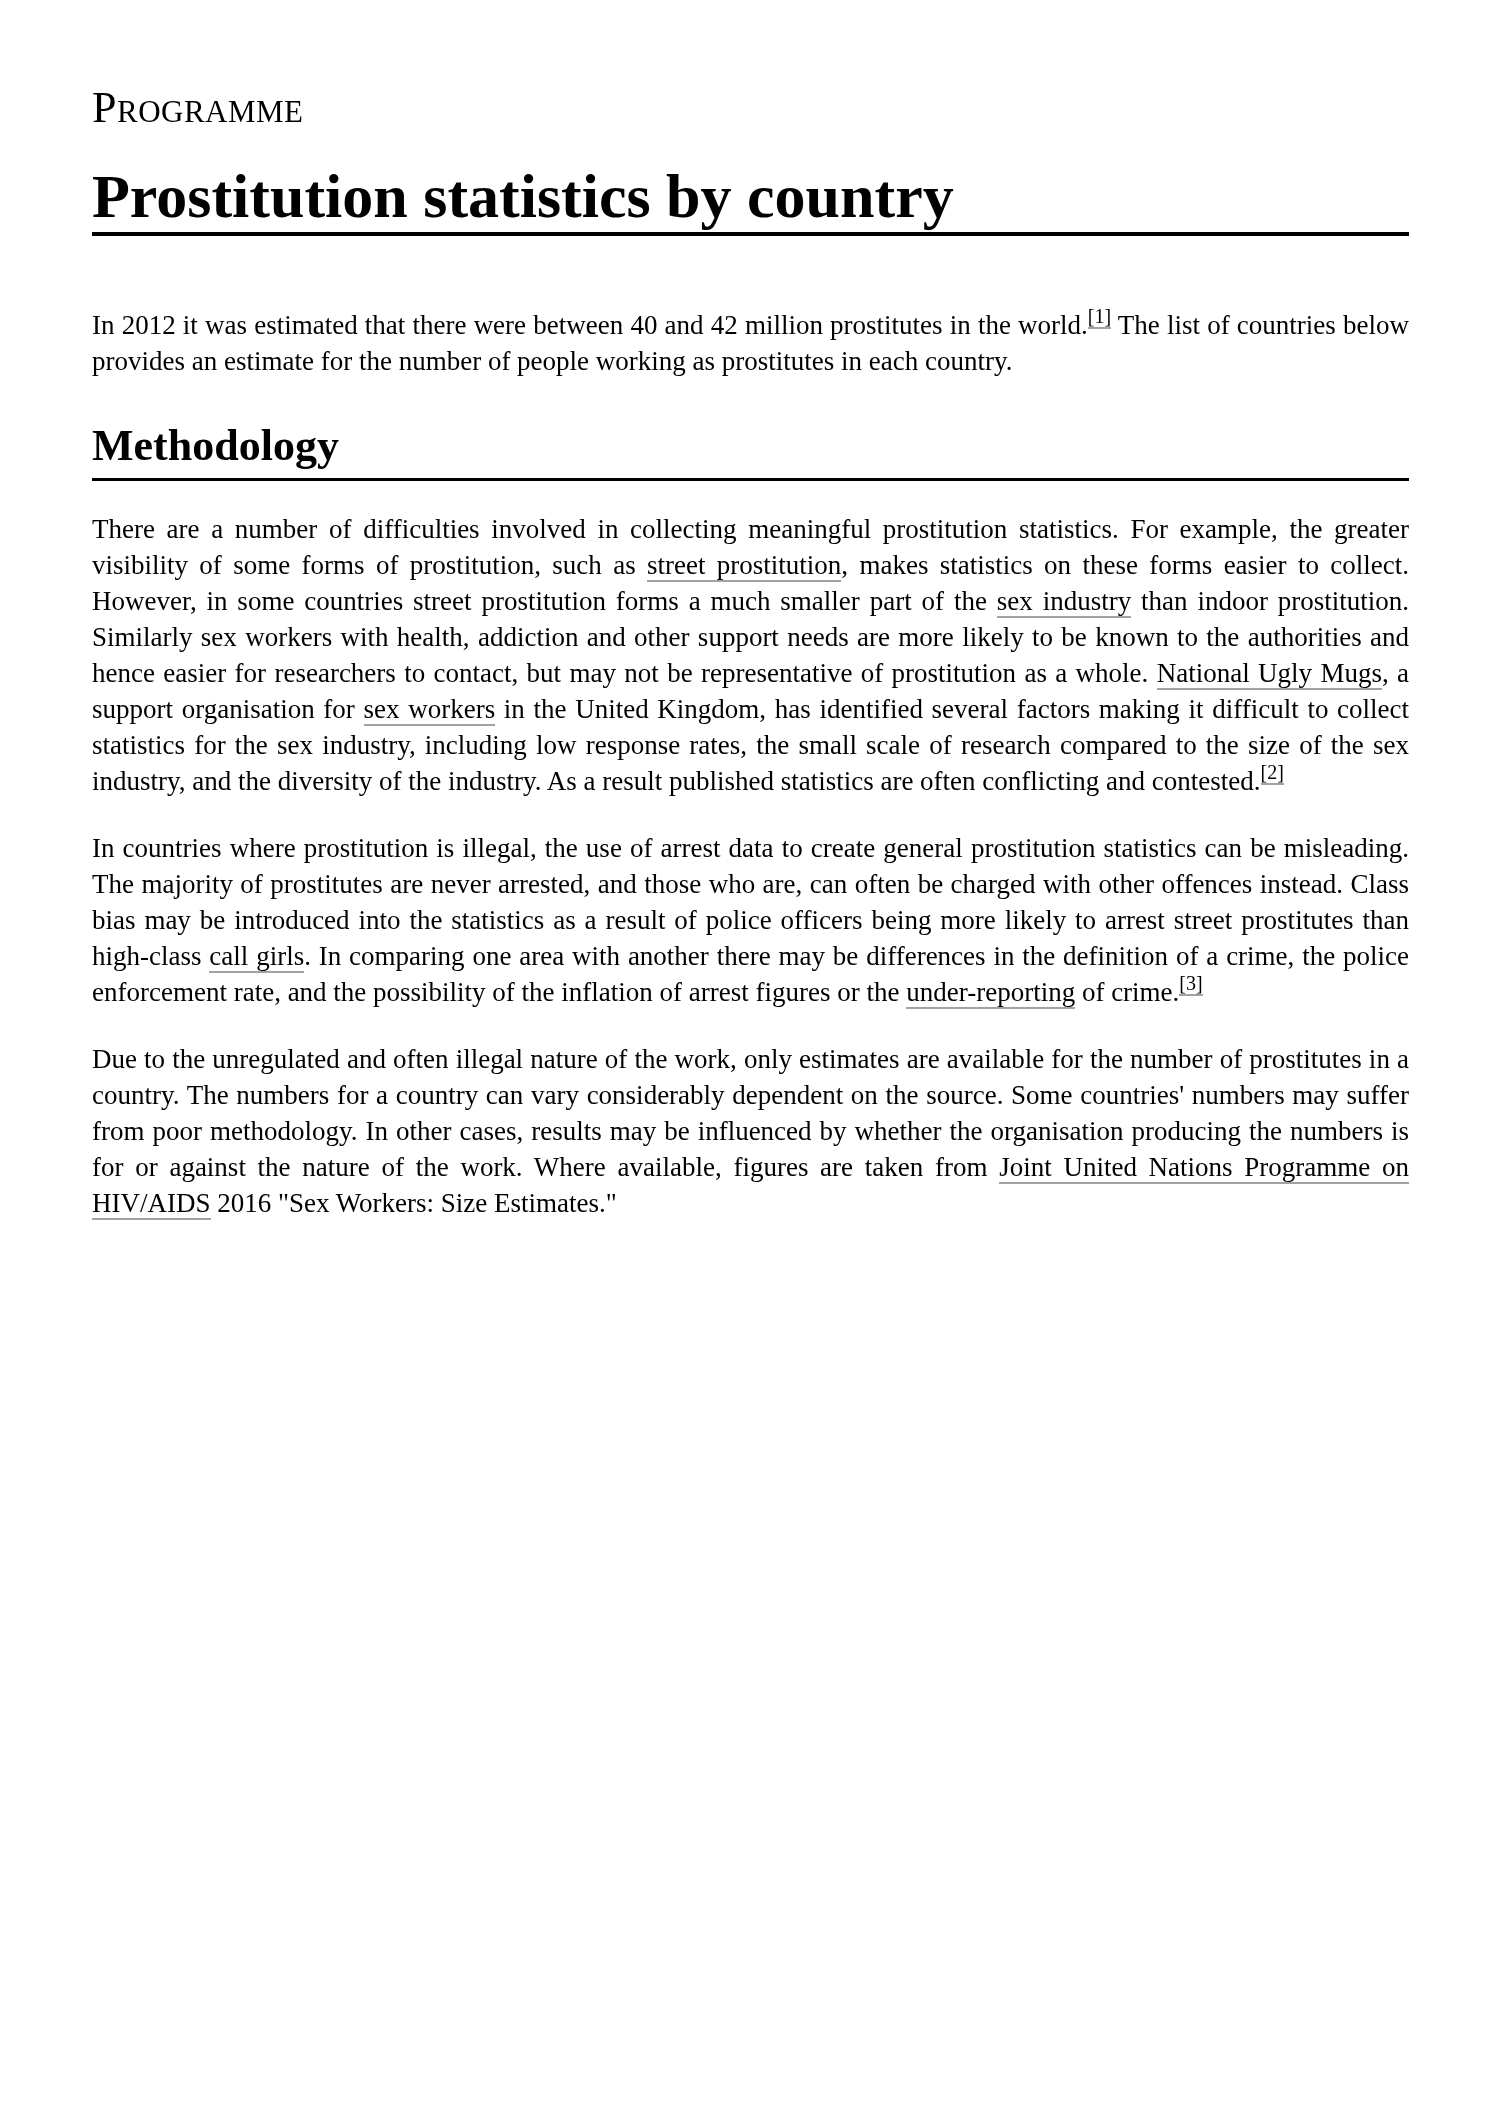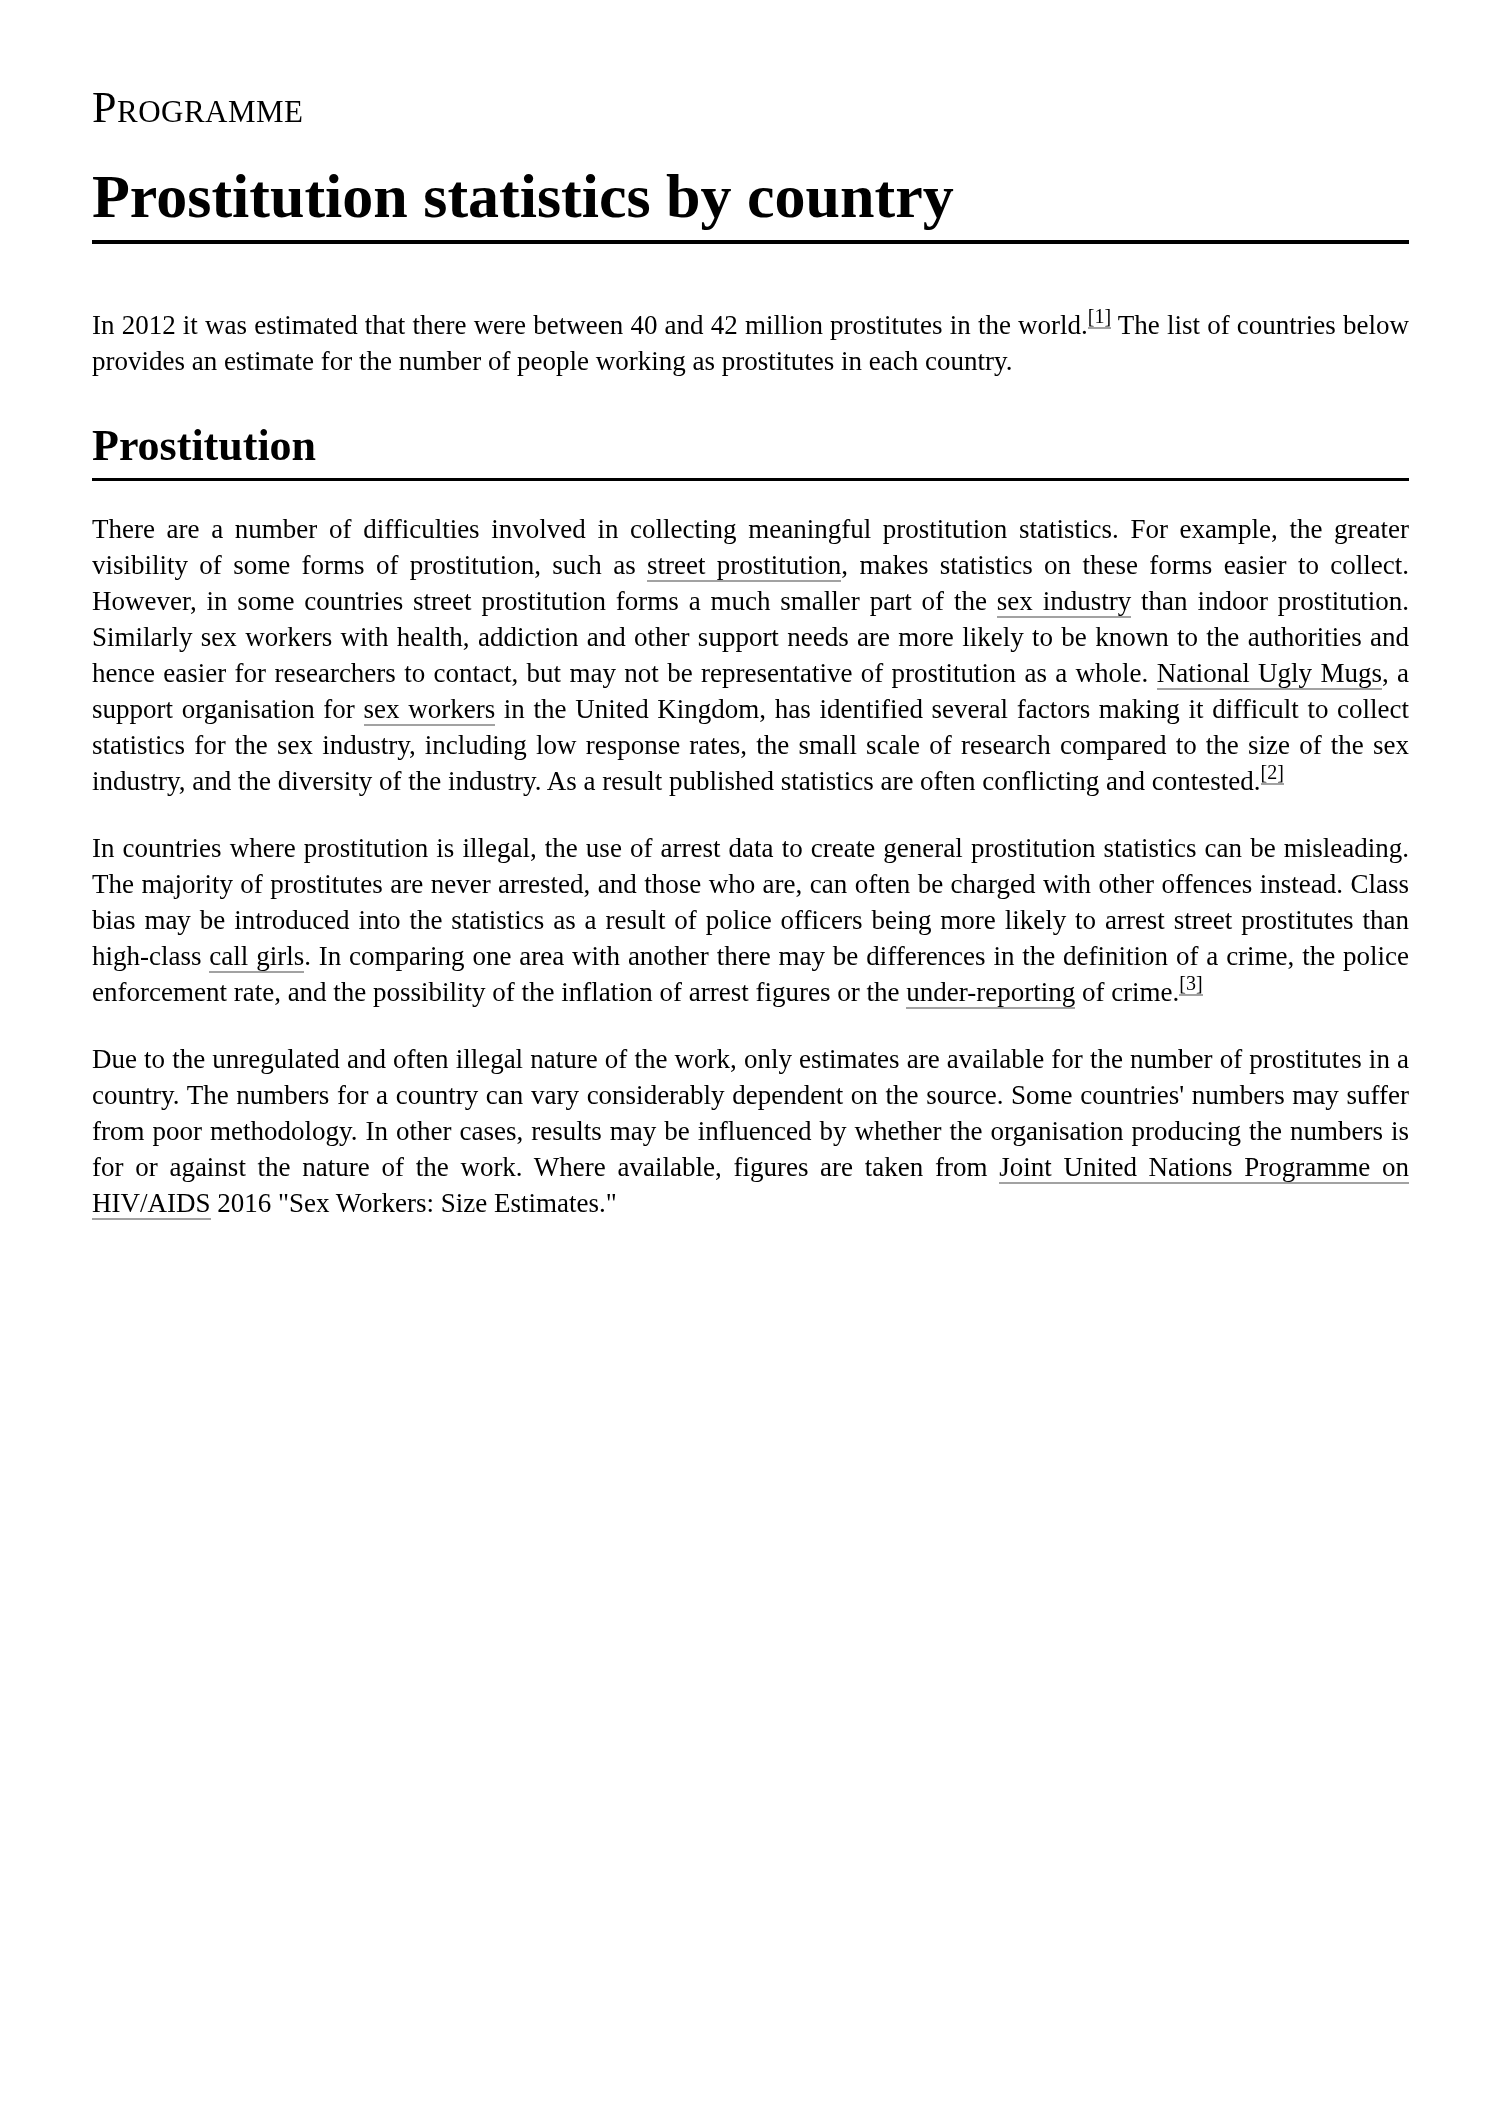--- a/index.html
+++ b/index.html
@@ -30,21 +30,20 @@
   .page-title {
     position: absolute;
     left: 0;
     top: 160px;
     width: 1317px;
     margin: 0;
     font-size: 62px;
     line-height: 72px;
     font-weight: bold;
     border-bottom: 4px solid #000;
-    padding-bottom: 8px;
   }
   .intro {
     position: absolute;
     left: 0;
     top: 307px;
     width: 1317px;
   }
   .section-heading {
     position: absolute;
     left: 0;
@@ -93,21 +92,21 @@
 <div class="page">
 
   <div class="logo">Programme</div>
 
   <h1 class="page-title">Prostitution statistics by country</h1>
 
   <div class="intro">
     <p><span>In 2012 it was estimated that there were between 40 and 42 million prostitutes in the world.</span><sup class="ref"><a>[1]</a></sup><span> The list of countries below provides an estimate for the number of people working as prostitutes in each country.</span></p>
   </div>
 
-  <h2 class="section-heading">Prostitution</h2>
+  <h2 class="section-heading">Methodology</h2>
 
   <div class="body-text">
     <p><span>There are a number of difficulties involved in collecting meaningful prostitution statistics. For example, the greater visibility of some forms of prostitution, such as </span><a class="link">street prostitution</a><span>, makes statistics on these forms easier to collect. However, in some countries street prostitution forms a much smaller part of the </span><a class="link">sex industry</a><span> than indoor prostitution. Similarly sex workers with health, addiction and other support needs are more likely to be known to the authorities and hence easier for researchers to contact, but may not be representative of prostitution as a whole. </span><a class="link">National Ugly Mugs</a><span>, a support organisation for </span><a class="link">sex workers</a><span> in the United Kingdom, has identified several factors making it difficult to collect statistics for the sex industry, including low response rates, the small scale of research compared to the size of the sex industry, and the diversity of the industry. As a result published statistics are often conflicting and contested.</span><sup class="ref"><a>[2]</a></sup></p>
 
     <p><span>In countries where prostitution is illegal, the use of arrest data to create general prostitution statistics can be misleading. The majority of prostitutes are never arrested, and those who are, can often be charged with other offences instead. Class bias may be introduced into the statistics as a result of police officers being more likely to arrest street prostitutes than high-class </span><a class="link">call girls</a><span>. In comparing one area with another there may be differences in the definition of a crime, the police enforcement rate, and the possibility of the inflation of arrest figures or the </span><a class="link">under-reporting</a><span> of crime.</span><sup class="ref"><a>[3]</a></sup></p>
 
     <p><span>Due to the unregulated and often illegal nature of the work, only estimates are available for the number of prostitutes in a country. The numbers for a country can vary considerably dependent on the source. Some countries' numbers may suffer from poor methodology. In other cases, results may be influenced by whether the organisation producing the numbers is for or against the nature of the work. Where available, figures are taken from </span><a class="link">Joint United Nations Programme on HIV/AIDS</a><span> 2016 "Sex Workers: Size Estimates."</span></p>
   </div>
 
 </div>

